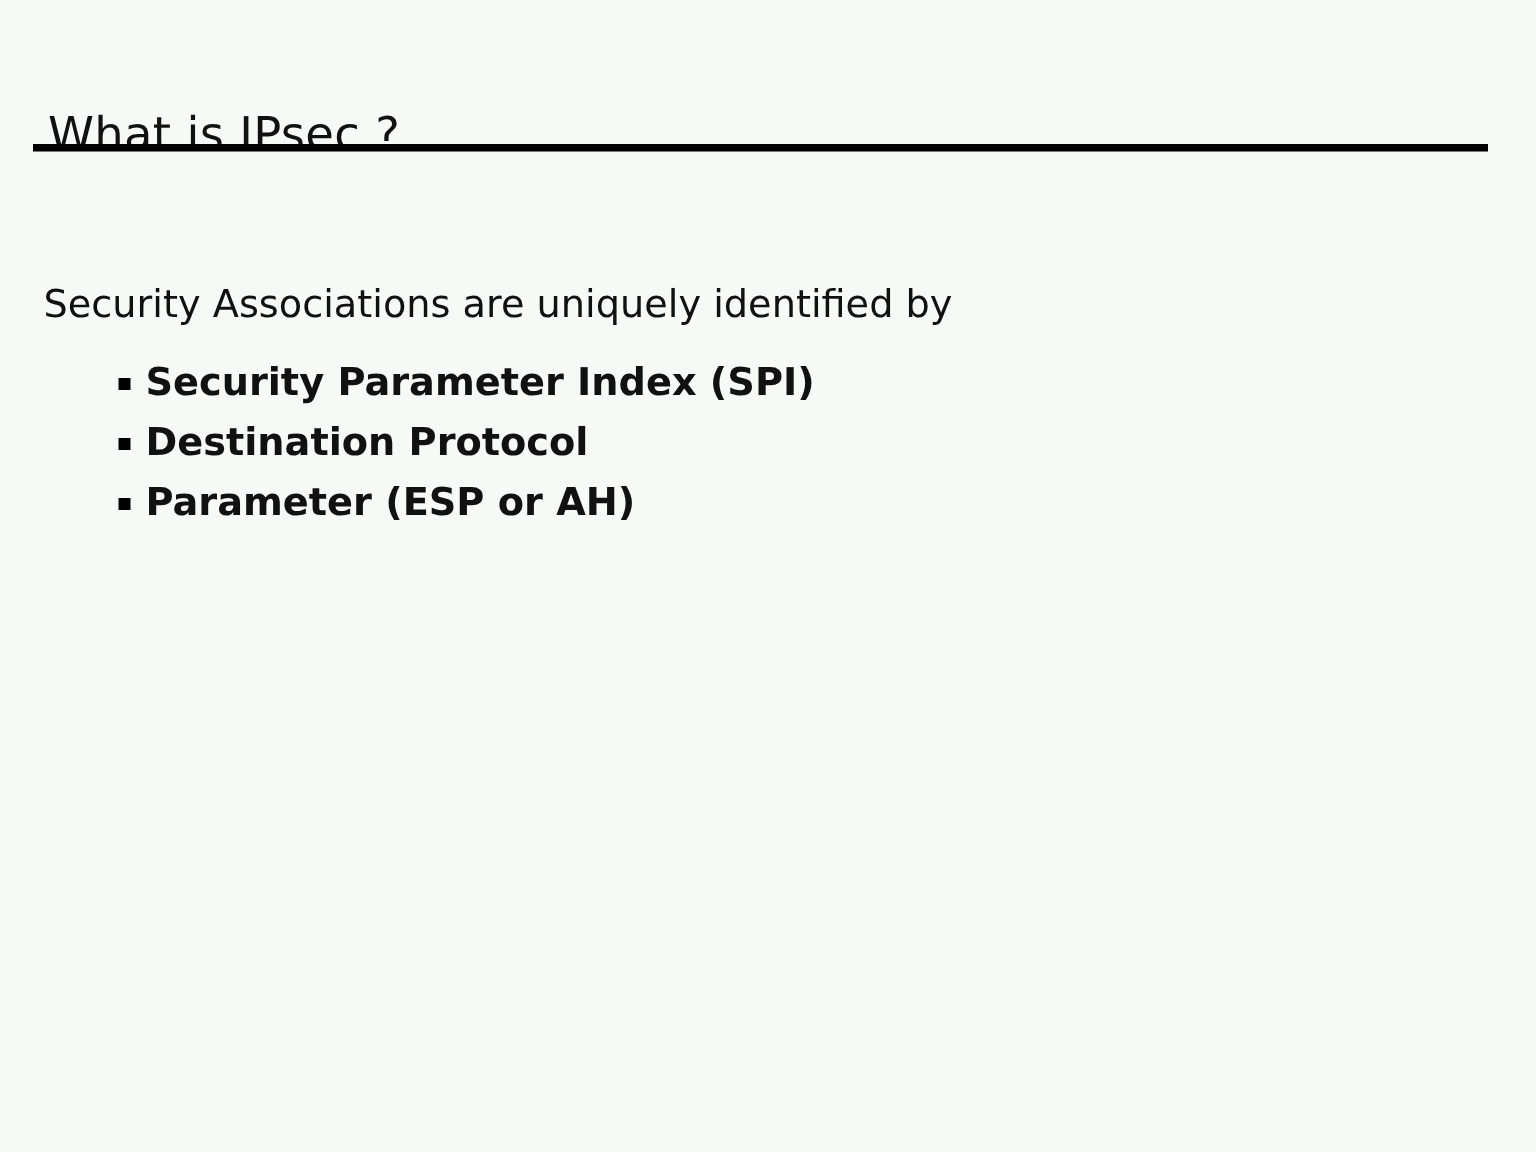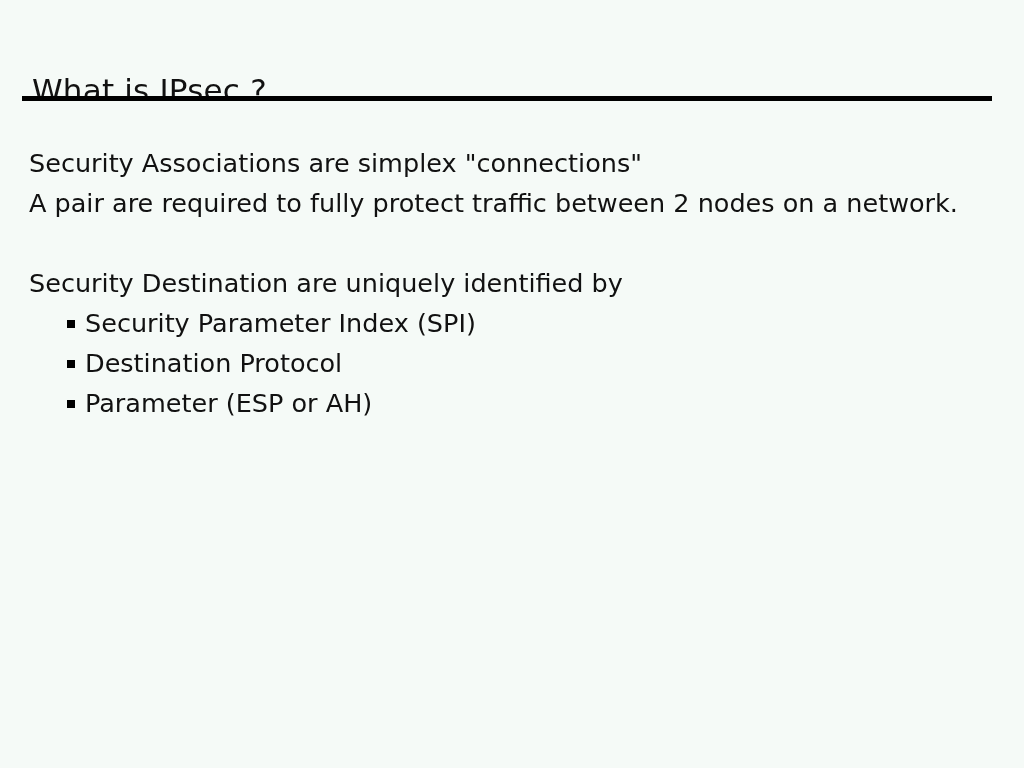--- a/index.html
+++ b/index.html
@@ -53,23 +53,24 @@
   .para-line {
     white-space: nowrap;
   }
   .para-wrap {
     white-space: normal;
   }
   .spacer {
     height: 40px;
   }
   .bullet-list {
-    margin: 0;
+    margin: 12px;
     padding: 0;
     list-style: none;
+    font-weight: bold;
   }
   .bullet-item {
     position: relative;
     padding-left: 56px;
     font-size: 25.5px;
     line-height: 40px;
     color: #111111;
     white-space: nowrap;
   }
   .bullet-marker {
@@ -85,29 +86,25 @@
 <body>
 
 <div class="slide">
 
   <h1 class="slide-title">What is IPsec ?</h1>
 
   <div class="title-rule"></div>
 
   <div class="body-block">
 
-    <div class="para">
-      <div class="para-line">Security Associations are simplex "connections"</div>
-      <div class="para-wrap">A pair are required to fully protect traffic between 2 nodes on a network.</div>
-    </div>
 
     <div class="spacer"></div>
 
     <div class="para">
-      <div class="para-line">Security Destination are uniquely identified by</div>
+      <div class="para-line">Security Associations are uniquely identified by</div>
     </div>
 
     <ul class="bullet-list">
       <li class="bullet-item">
         <span class="bullet-marker"></span>
         <span>Security Parameter Index (SPI)</span>
       </li>
       <li class="bullet-item">
         <span class="bullet-marker"></span>
         <span>Destination Protocol</span>

